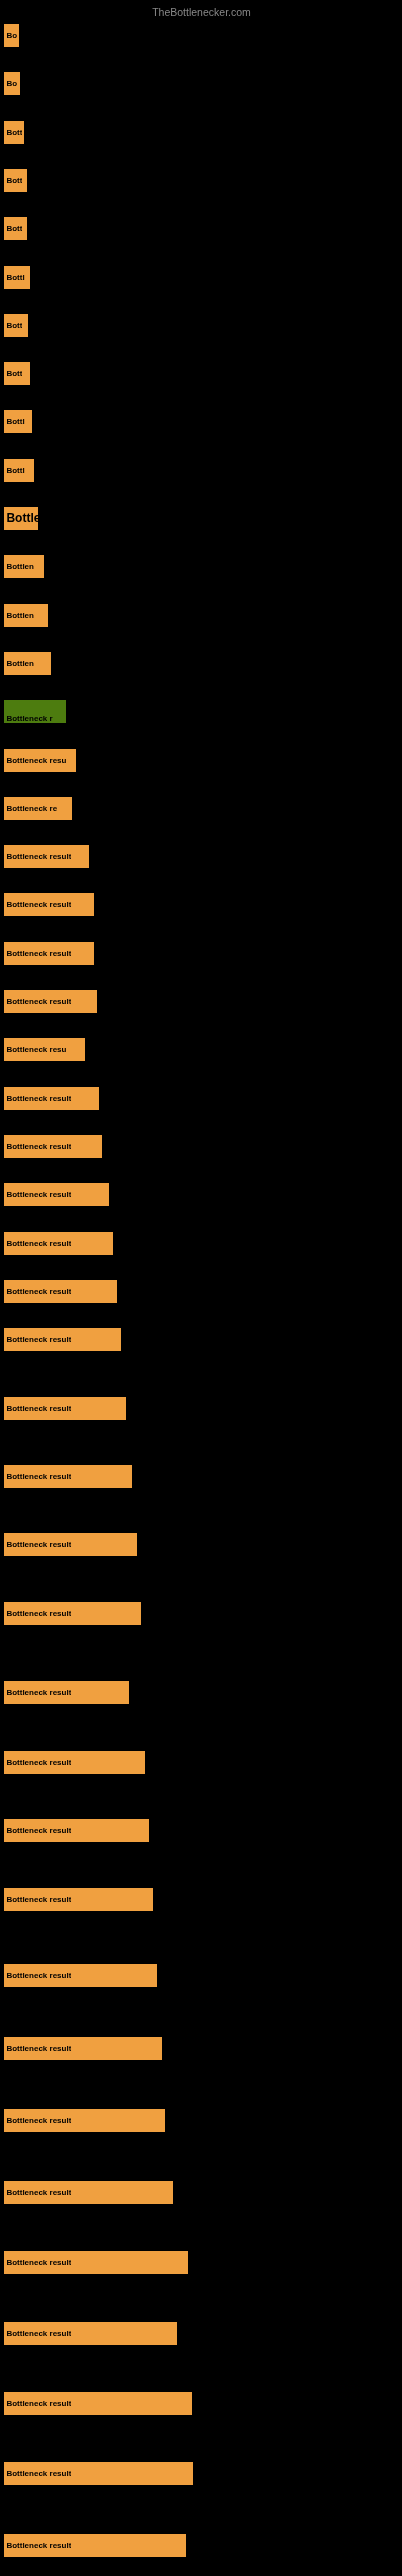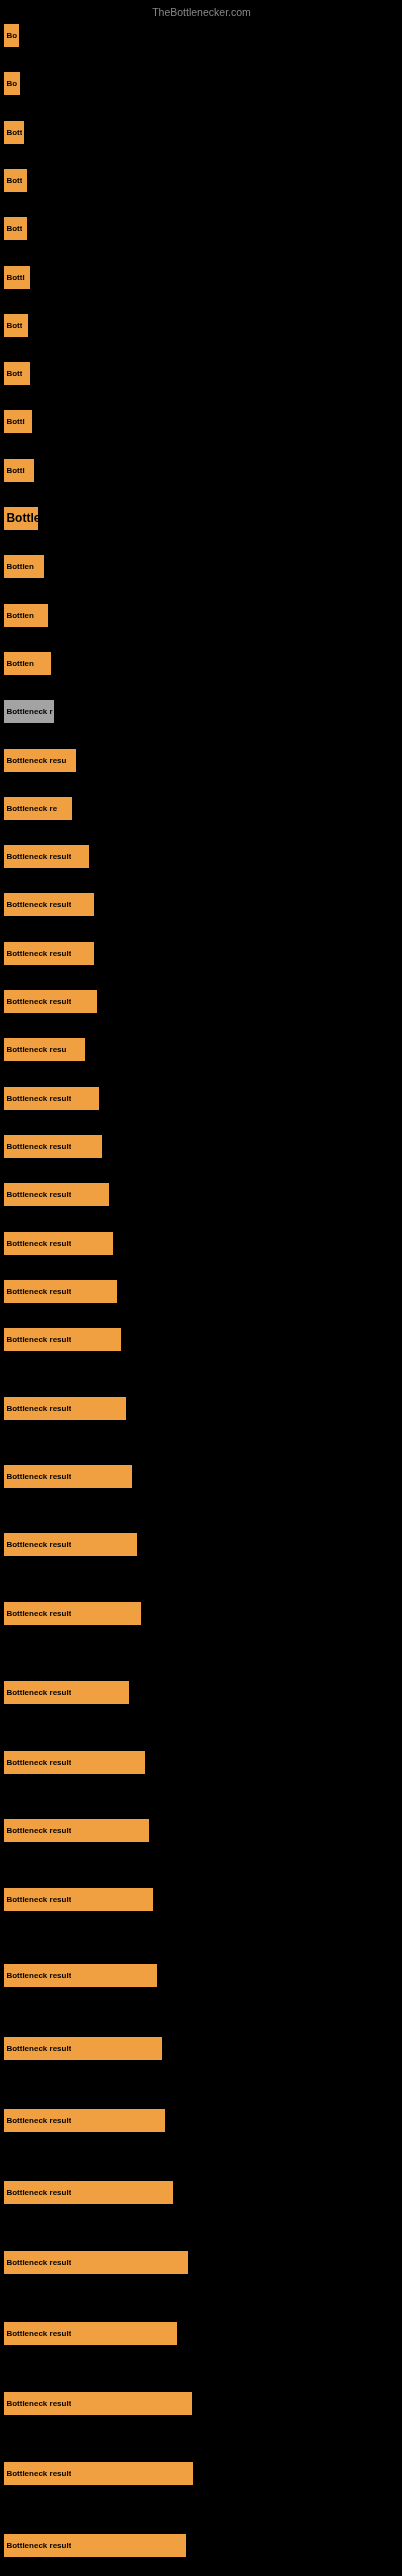--- a/index.html
+++ b/index.html
@@ -102,21 +102,21 @@
       <div style="width: 44px; height: 22.5px; background-color: rgb(240, 160, 64); display: flex; align-items: center; padding-left: 2.4px;">
         <span style="color: rgb(0, 0, 0); font-size: 8px; font-weight: bold; white-space: nowrap; overflow: hidden;">Bottlen</span>
       </div>
     </div>
     <div style="position: absolute; top: 628px; left: 4px;">
       <div style="width: 47px; height: 22.5px; background-color: rgb(240, 160, 64); display: flex; align-items: center; padding-left: 2.4px;">
         <span style="color: rgb(0, 0, 0); font-size: 8px; font-weight: bold; white-space: nowrap; overflow: hidden;">Bottlen</span>
       </div>
     </div>
     <div style="position: absolute; top: 676px; left: 4px;">
-      <div style="width: 50px; height: 22.5px; background-color: #a3a3a3; display: flex; align-items: center; padding-left: 2.4px;">
+      <div style="width: 62px; height: 22.5px; background-color: #4d7c0f; display: flex; align-items: flex-end; padding-left: 2.4px;">
         <span style="color: rgb(0, 0, 0); font-size: 8px; font-weight: bold; white-space: nowrap; overflow: hidden;">Bottleneck r</span>
       </div>
     </div>
     <div style="position: absolute; top: 725px; left: 4px;">
       <div style="width: 72px; height: 22.5px; background-color: rgb(240, 160, 64); display: flex; align-items: center; padding-left: 2.4px;">
         <span style="color: rgb(0, 0, 0); font-size: 8px; font-weight: bold; white-space: nowrap; overflow: hidden;">Bottleneck resu</span>
       </div>
     </div>
     <div style="position: absolute; top: 773px; left: 4px;">
       <div style="width: 68px; height: 22.5px; background-color: rgb(240, 160, 64); display: flex; align-items: center; padding-left: 2.4px;">

